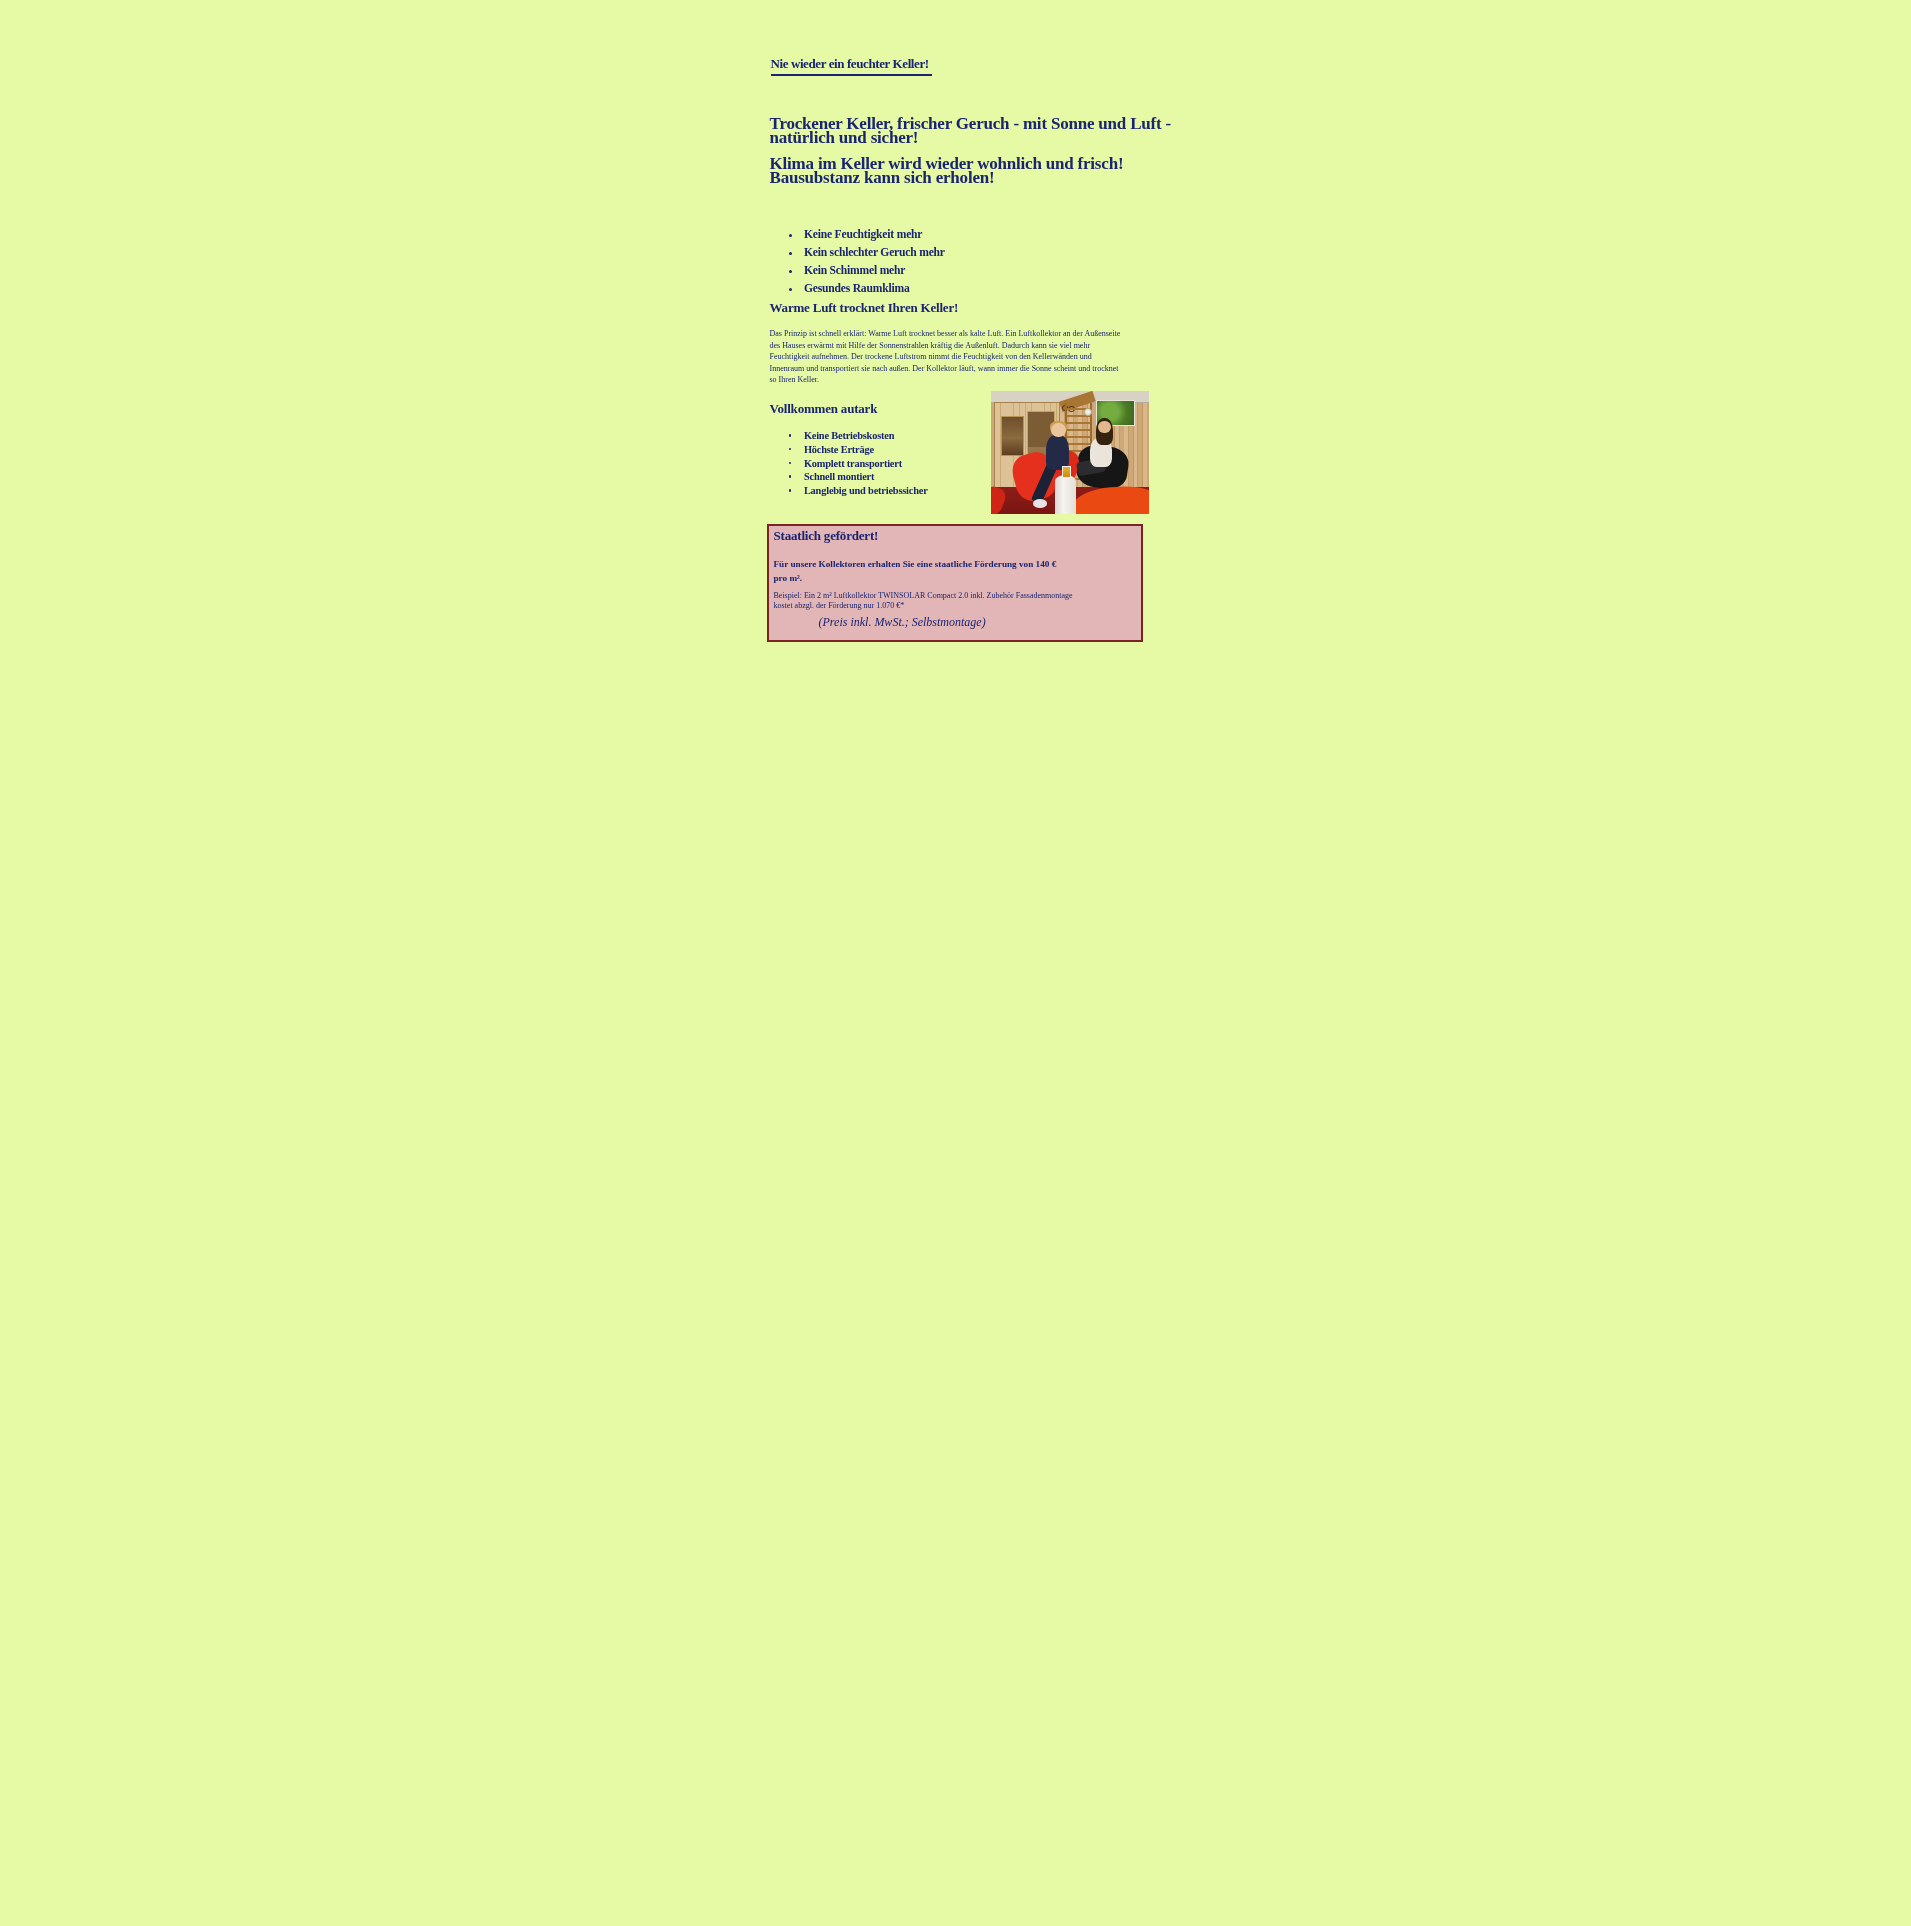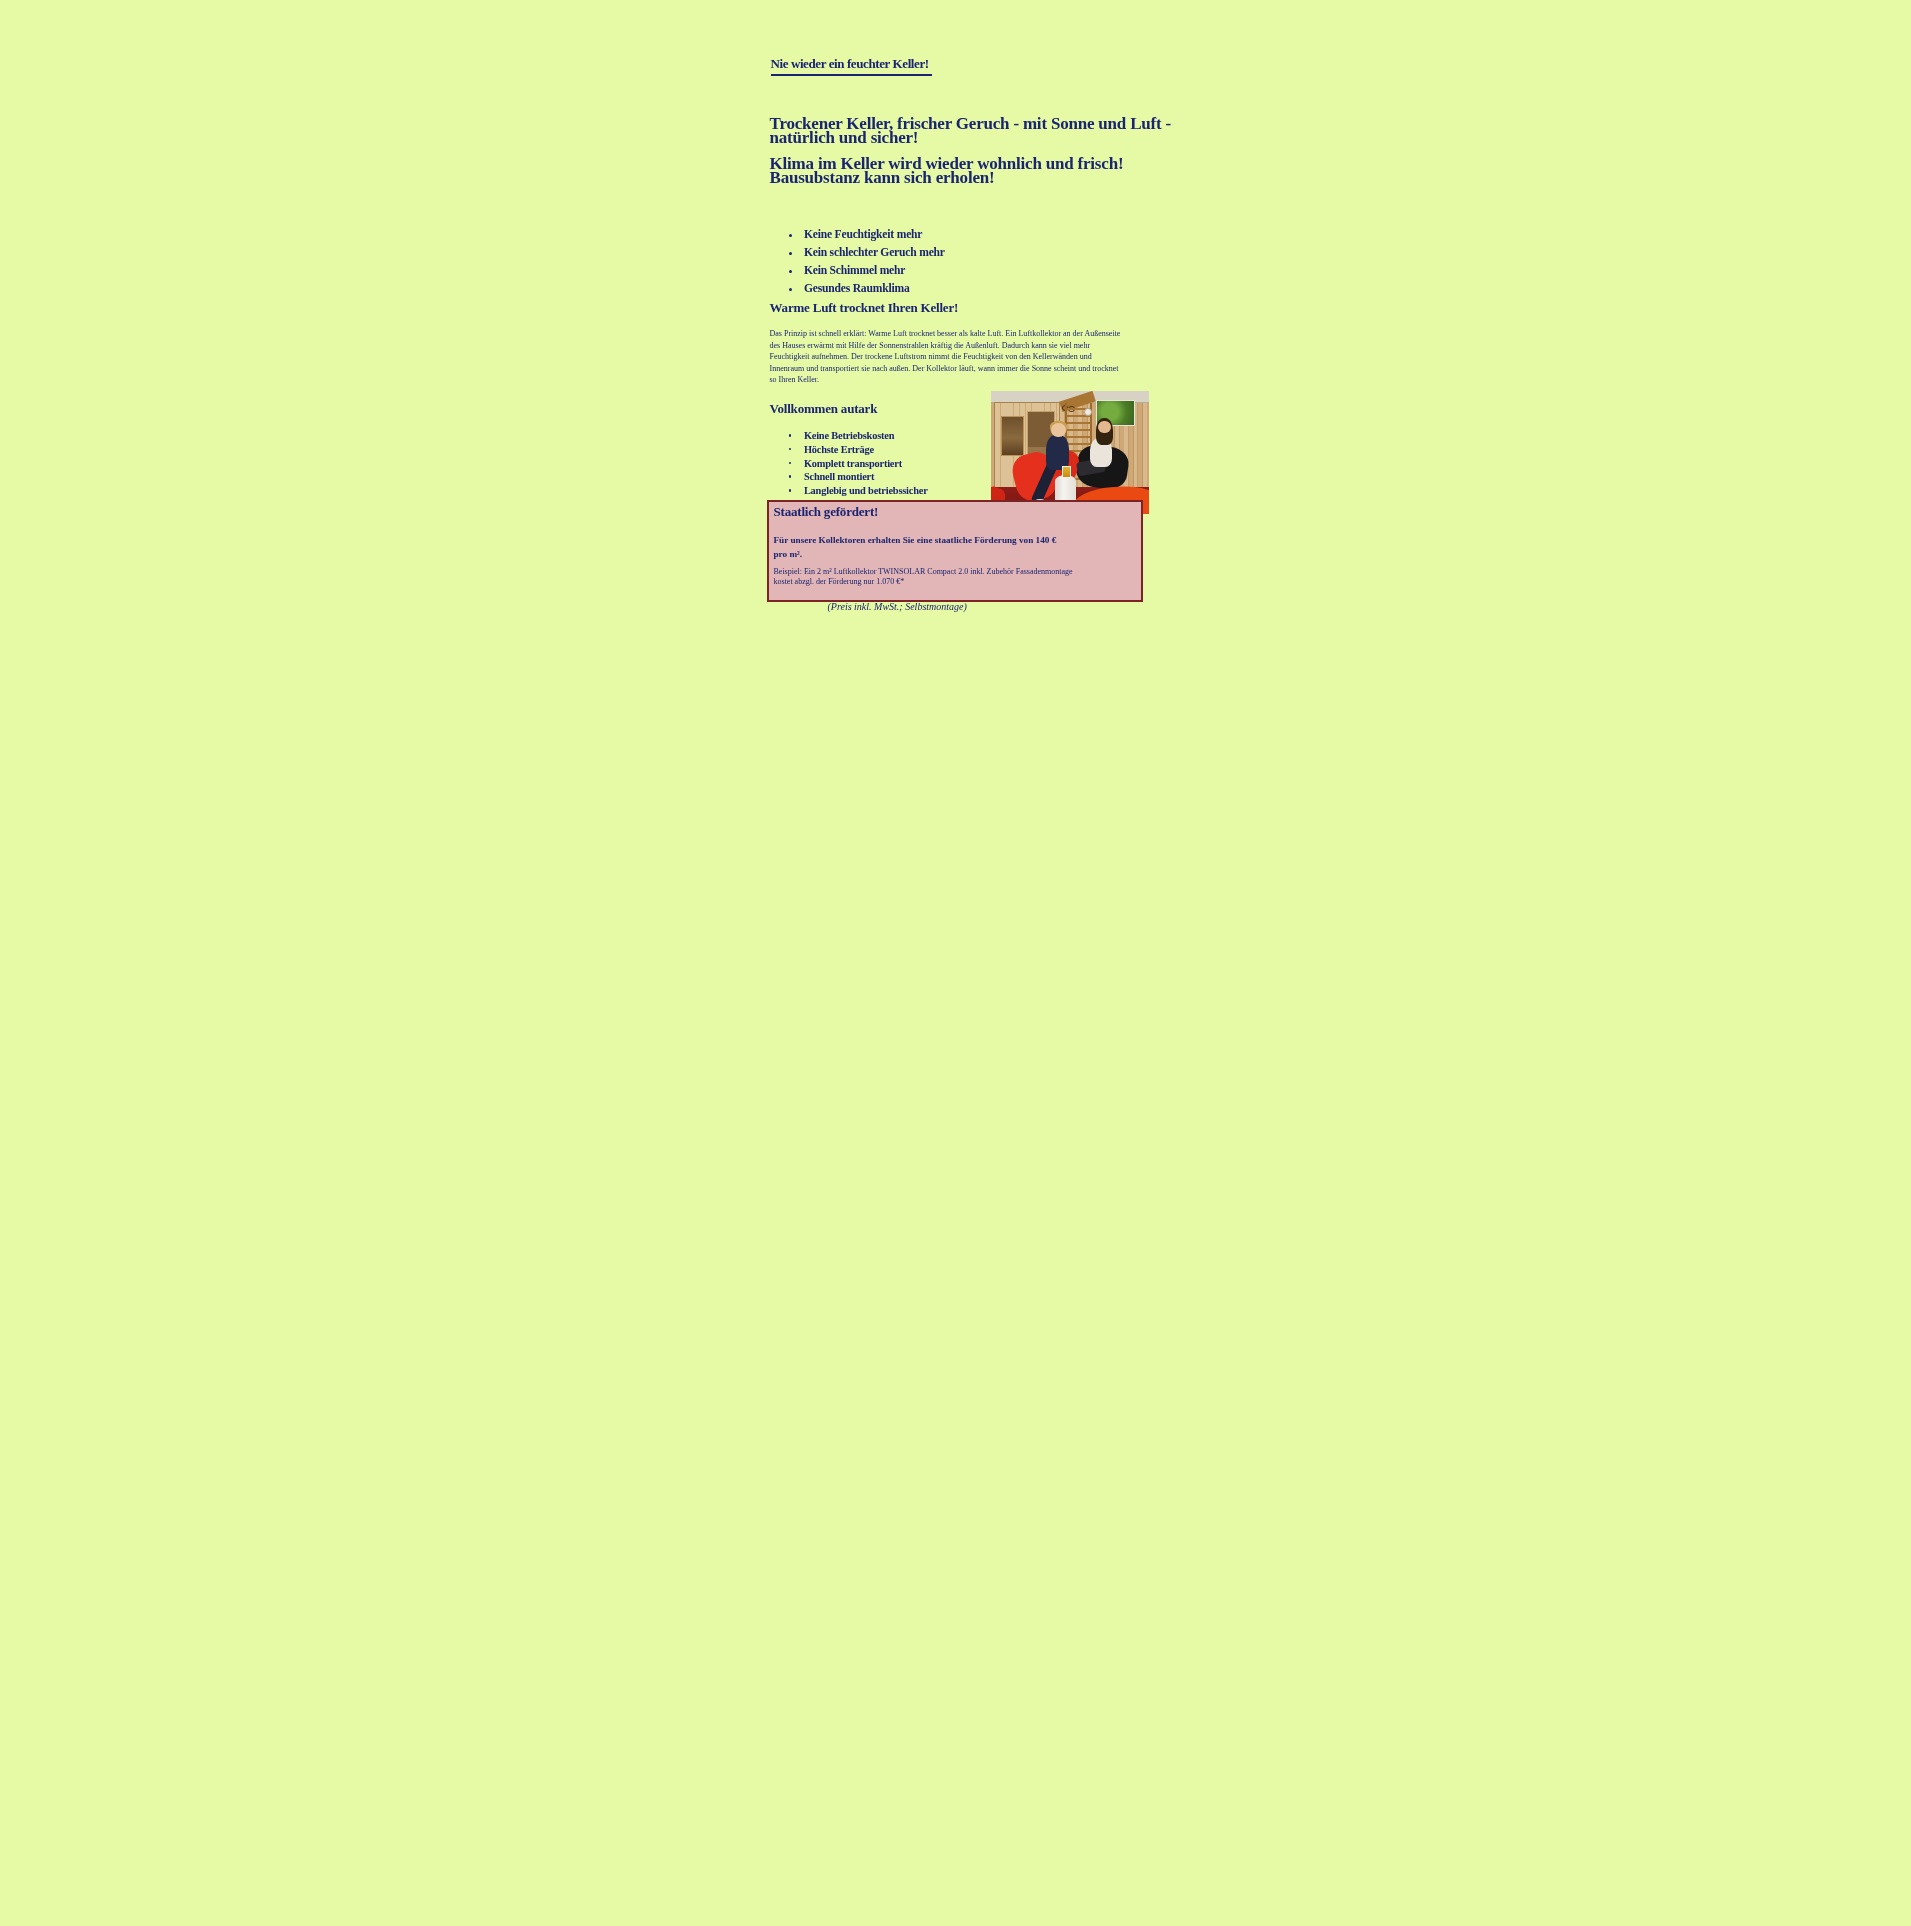--- a/index.html
+++ b/index.html
@@ -140,30 +140,30 @@
   .p2-legs { left:55%; top:56%; width:18%; height:11%; background:#2c2c30; border-radius:3.9px; transform:rotate(-10deg); }
   .ph-table {
     left:41%; top:68%; width:13%; height:34%;
     background:linear-gradient(90deg,#dcd8d2,#f6f4f0 40%,#e2ded8);
     border-radius:50% 50% 0 0 / 14% 14% 0 0;
   }
   .ph-glass { left:45.5%; top:61%; width:4%; height:8%; background:linear-gradient(180deg,#e8b32a,#c98a14); border:0.4px solid #f2efe8; }
 
   
   .promo {
-    left:50px; top:500px; width:376px; height:102px;
+    left:50px; top:524px; width:376px; height:118px;
     box-sizing:border-box;
     background:#e2b6b6;
     border:2.3px double #7b2425;
     padding:2.3px 7.7px 0 5px;
   }
   .promo-heading { font-size:13px; font-weight:bold; margin:0; letter-spacing:-0.2px; }
   .promo-subsidy { font-size:9.2px; font-weight:bold; line-height:14px; margin:13px 0 0 0; }
   .promo-example { font-size:8px; line-height:10px; margin:6px 0 0 0; }
-  .promo-note { font-size:10px; line-height:10px; font-style:italic; margin:15px;padding-left:39px; }
+  .promo-note { font-size:12px; line-height:10px; font-style:italic; margin:6px;padding-left:39px; }
 </style>
 </head>
 <body>
 
 <div class="page">
 
   <h1 class="abs main-title">Nie wieder ein feuchter Keller!</h1>
 
   <div class="abs intro intro-1">
     <div>Trockener Keller, frischer Geruch - mit Sonne und Luft -</div>

